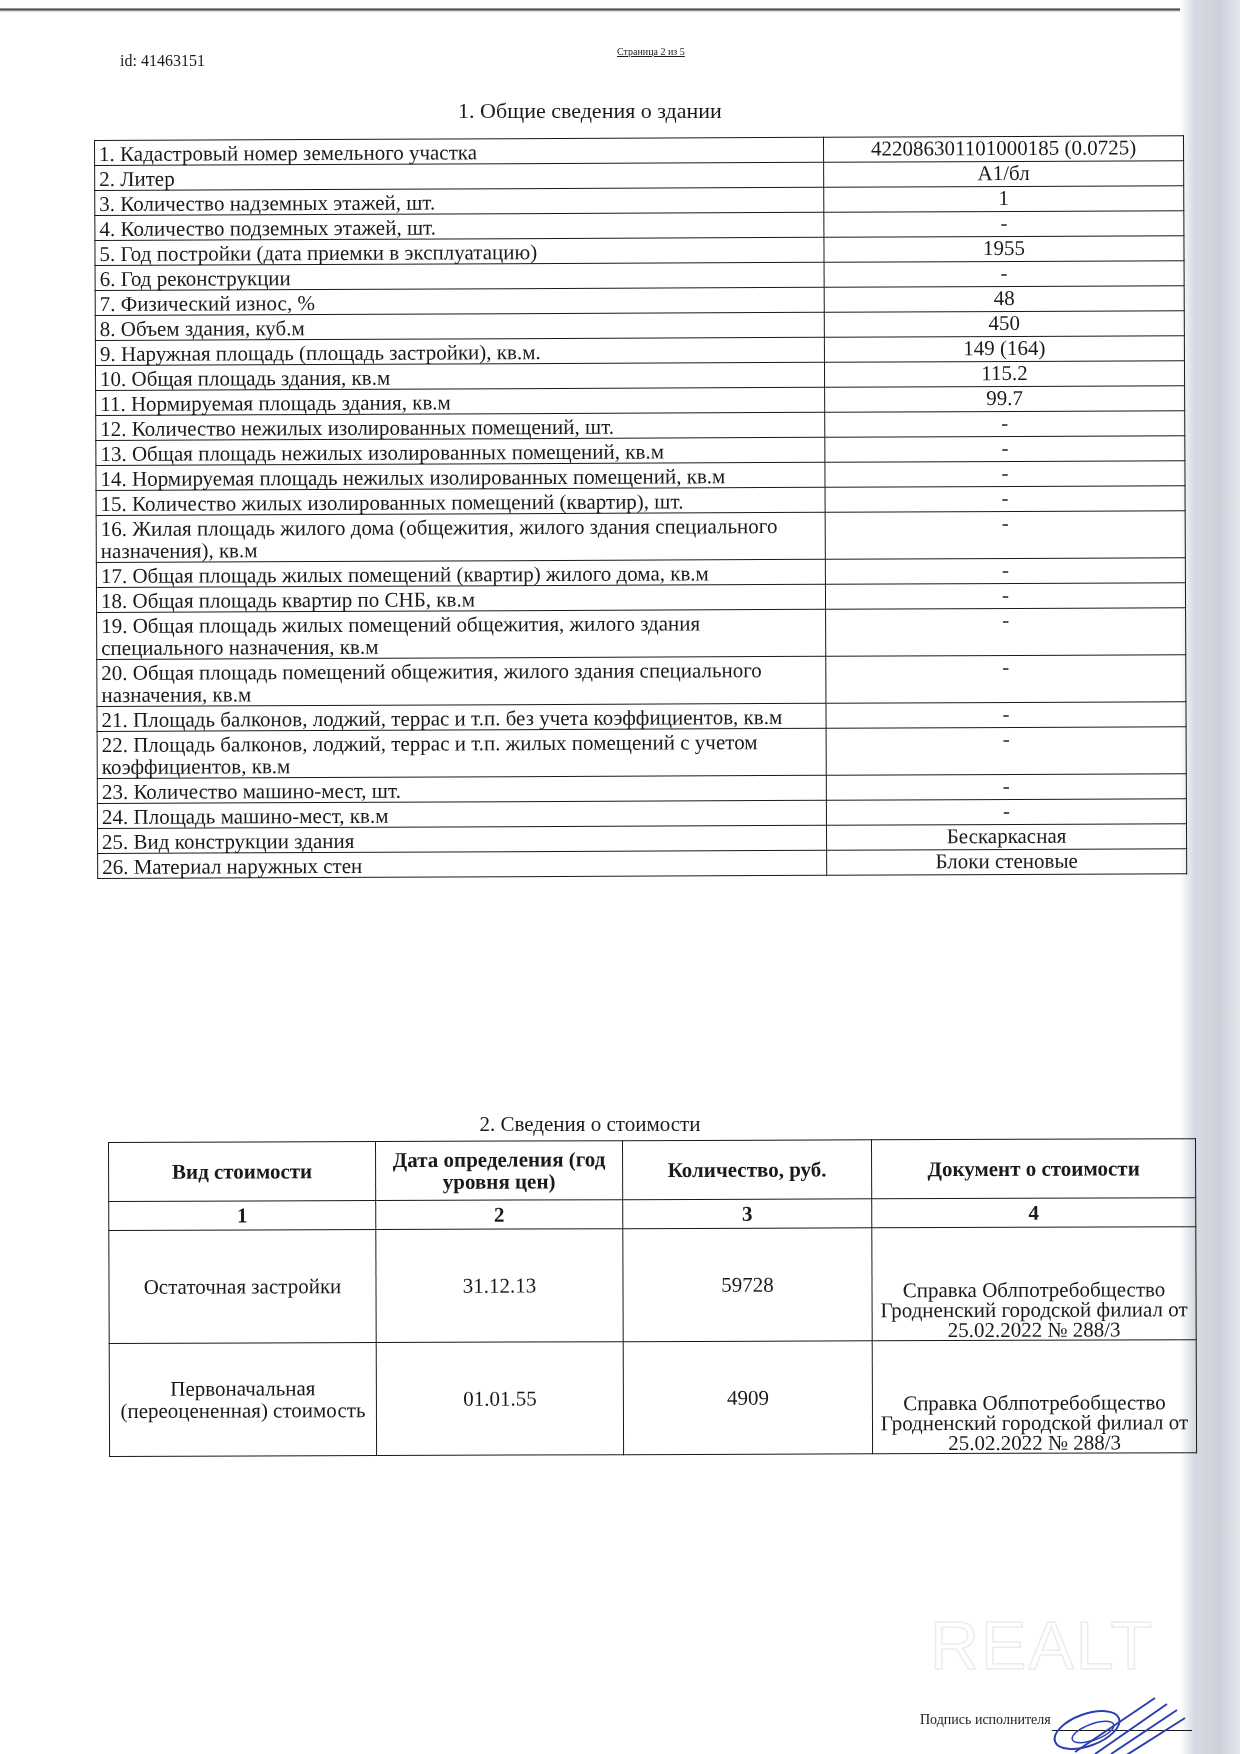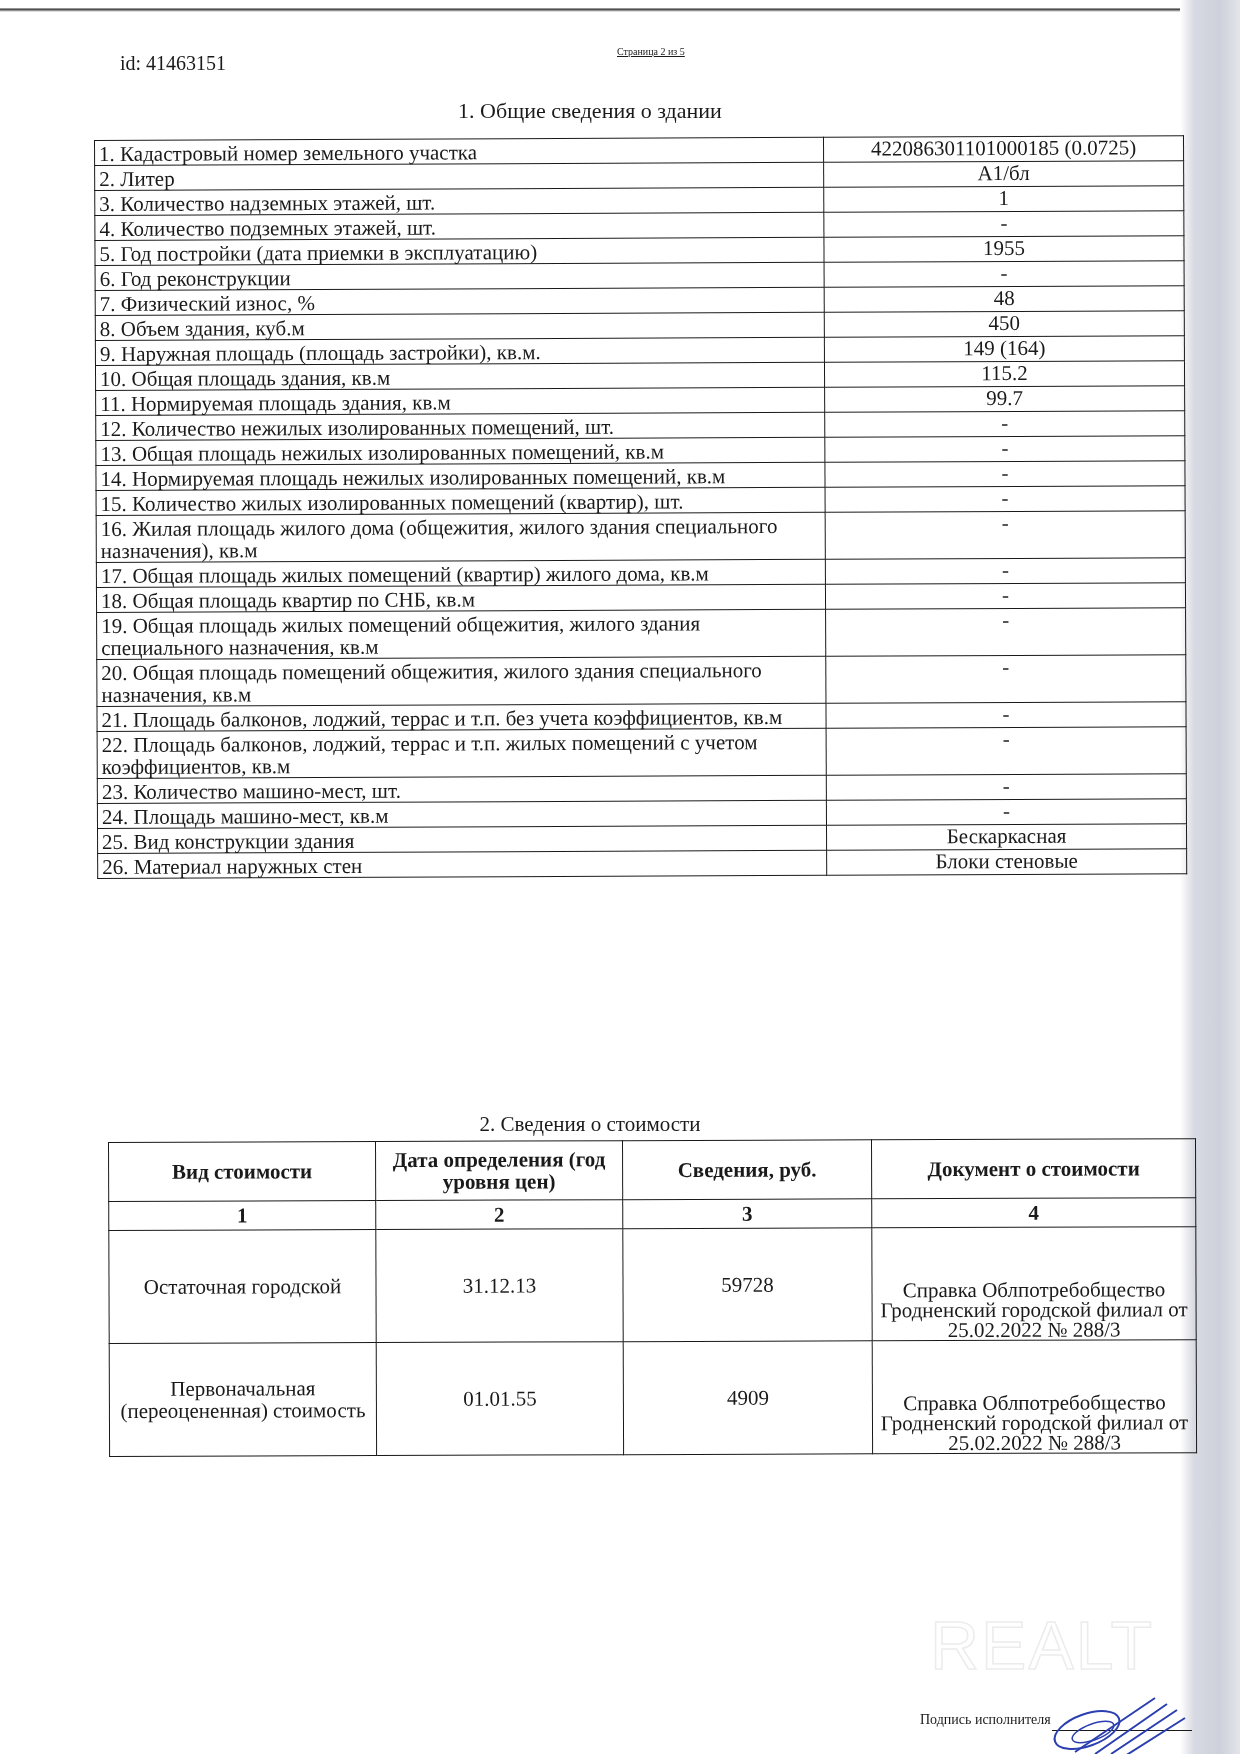--- a/index.html
+++ b/index.html
@@ -4,21 +4,21 @@
 <style>
   html, body { margin: 0; padding: 0; }
   body {
     width: 1240px; height: 1754px; background: #ffffff; position: relative; overflow: hidden;
     font-family: "Liberation Serif", "DejaVu Serif", serif; color: #1a1a1a;
   }
   .top-edge { position: absolute; left: 0; top: 0; width: 1240px; height: 14px;
     background: linear-gradient(#ffffff, #ffffff 8px, #2a2a2a 9px, #ffffff 12px); }
   .right-edge { position: absolute; right: 0; top: 0; width: 60px; height: 1754px;
     background: linear-gradient(90deg, #ffffff 0px, #d7dae2 14px, #cdd1db 40px, #e3e5ea 60px); }
-  .doc-id { position: absolute; left: 120px; top: 52px; font-size: 20px; }
+  .doc-id { position: absolute; left: 120px; top: 52px; font-size: 16px; }
   .page-num { position: absolute; left: 617px; top: 46px; font-size: 10px; text-decoration: underline; }
   .section-title { position: absolute; font-size: 21px; text-align: center; }
   #sec1-title { left: 200px; width: 780px; top: 98px; font-size: 22px; }
   #sec2-title { left: 200px; width: 780px; top: 1112px; text-align: center; }
   table.t1 {
     position: absolute; left: 94px; top: 140px; width: 1090px;
     border-collapse: collapse; transform: rotate(-0.25deg); transform-origin: left top;
   }
   table.t1 td { border: 1.5px solid #1a1a1a; font-size: 21px; line-height: 22px; padding: 2px 4px 0 4px; vertical-align: bottom; }
   table.t1 td.lbl { width: 720px; text-align: left; }
@@ -159,33 +159,33 @@
     </tbody>
 </table>
 
 <div class="section-title" id="sec2-title">2. Сведения о стоимости</div>
 
 <table class="t2">
   <thead>
     <tr>
       <th style="width:258px">Вид стоимости</th>
       <th style="width:238px">Дата определения (год уровня цен)</th>
-      <th style="width:240px">Сведения, руб.</th>
+      <th style="width:240px">Количество, руб.</th>
       <th class="c4">Документ о стоимости</th>
     </tr>
     <tr>
       <td class="num">1</td>
       <td class="num">2</td>
       <td class="num">3</td>
       <td class="num">4</td>
     </tr>
   </thead>
   <tbody>
     <tr>
-      <td class="body">Остаточная городской</td>
+      <td class="body">Остаточная застройки</td>
       <td class="body">31.12.13</td>
       <td class="body">59728</td>
       <td class="body doc">Справка Облпотребобщество Гродненский городской филиал от 25.02.2022 № 288/3</td>
     </tr>
     <tr>
       <td class="body">Первоначальная (переоцененная) стоимость</td>
       <td class="body">01.01.55</td>
       <td class="body">4909</td>
       <td class="body doc">Справка Облпотребобщество Гродненский городской филиал от 25.02.2022 № 288/3</td>
     </tr>

